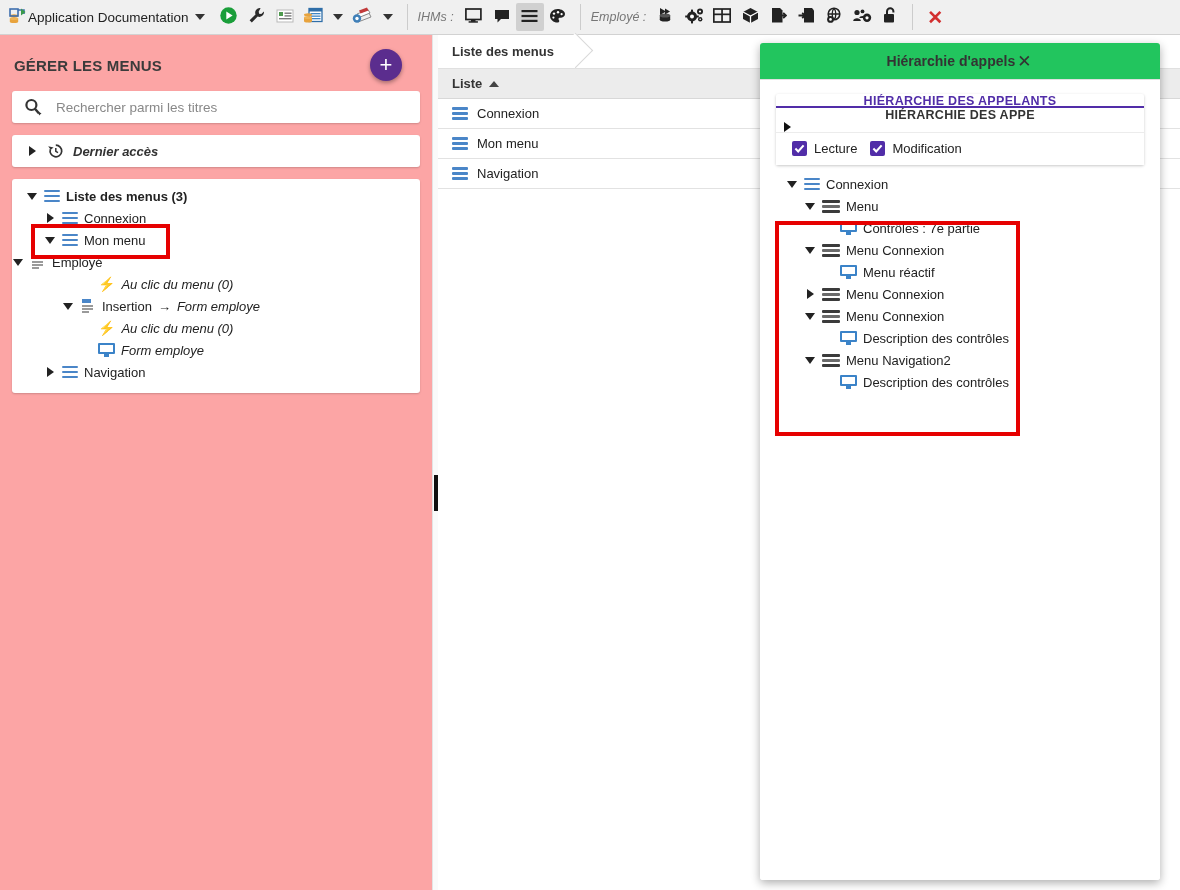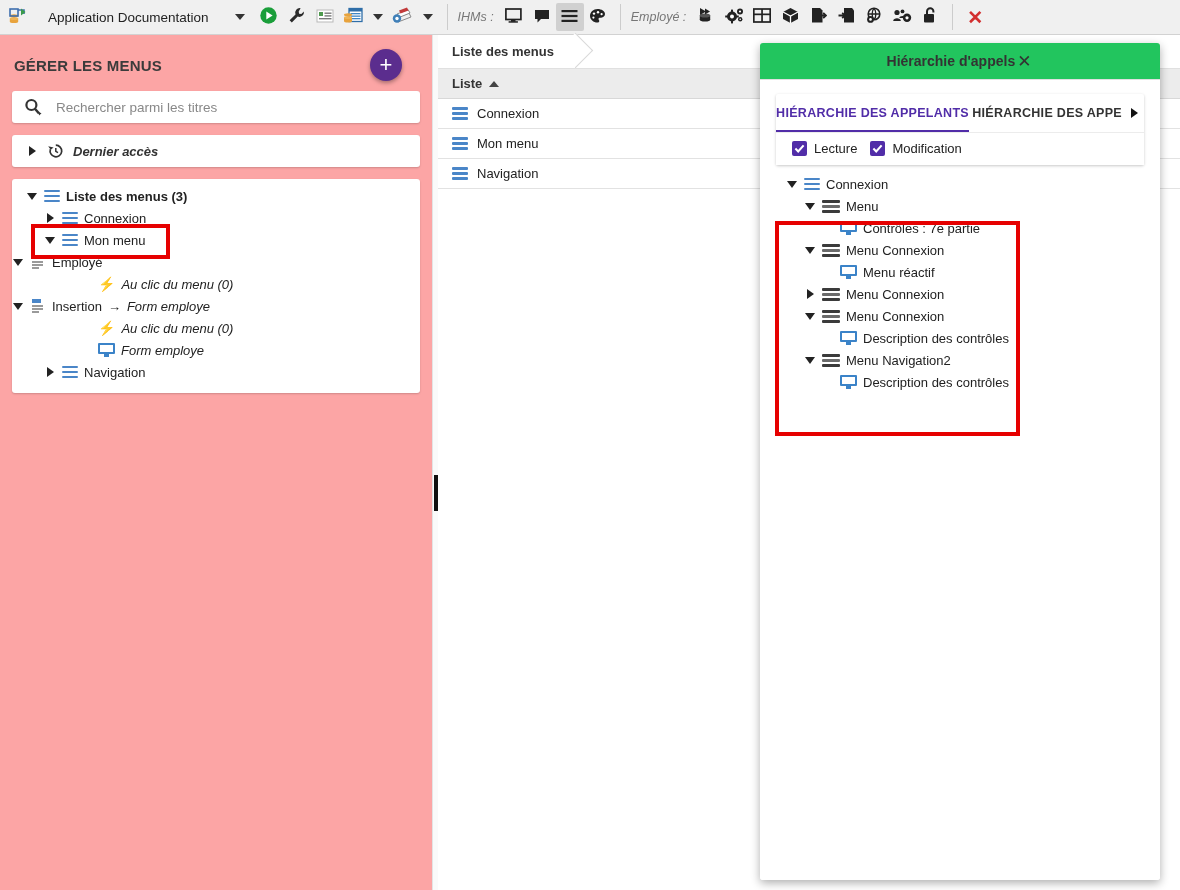--- a/index.html
+++ b/index.html
@@ -20,21 +20,21 @@
     width: 1180px; height: 35px;
     background: #f0f0f0;
     border-bottom: 1px solid #d2d2d2;
     display: flex; align-items: center;
   }
   .tb-section { display: flex; align-items: center; height: 35px; }
   .tb-sep {
     width: 1px; height: 26px; background: #cccccc; margin: 0 8px;
   }
   .app-title {
-    display: flex; align-items: center; gap: 20px;
+    display: flex; align-items: center; gap: 0;
     padding-left: 8px; padding-right: 4px;
     font-size: 13.5px; color: #222; cursor: default;
   }
   .app-title .name { white-space: nowrap; }
   .tb-btn {
     width: 28px; height: 28px;
     display: flex; align-items: center; justify-content: center;
     cursor: default; border-radius: 2px;
   }
   .tb-btn.active { background: #d0d0d0; }
@@ -251,21 +251,21 @@
   .dlg-close {
     font-size: 17px; color: #333; cursor: pointer; line-height: 1;
     padding: 2px 2px;
   }
   .dlg-body { position: relative; padding: 0; height: 800px; background:#fff; }
   .tabs-card {
     margin: 14px 16px 0 16px; background: #fff;
     box-shadow: 0 1px 3px rgba(0,0,0,.22);
     border-radius: 2px;
   }
-  .tabs-row { display: flex; align-items: stretch; height: 38px; }
+  .tabs-row { display: flex; align-items: stretch; height: 38px; flex-direction: column; }
   .tab {
     display: flex; align-items: center; justify-content: center;
     padding: 0 14px; font-size: 12.5px; font-weight: bold;
     letter-spacing: .3px; color: #333; cursor: pointer;
     position: relative; white-space: nowrap; overflow: hidden;
   }
   .tab.sel { color: #512da8; }
   .tab.sel::after {
     content: ""; position: absolute; left: 0; right: 0; bottom: 0;
     height: 2.5px; background: #512da8;
@@ -626,21 +626,21 @@
             <span class="gr"></span>
         </span>
         <span class="txt">Employé</span>
       </div>
 
       <div class="tnode italic" style="padding-left:86px">
         <span class="ico bolt">⚡</span>
         <span class="txt">Au clic du menu (0)</span>
       </div>
 
-      <div class="tnode" style="">
+      <div class="tnode" style="padding-left:50px">
         <span class="arrow">
             <span class="tri-down"></span>
           </span>
         <span class="ico ico-menuitem">
           <span class="blu"></span>
             <span class="gr"></span>
             <span class="gr"></span>
             <span class="gr"></span>
         </span>
         <span class="txt">Insertion</span>

